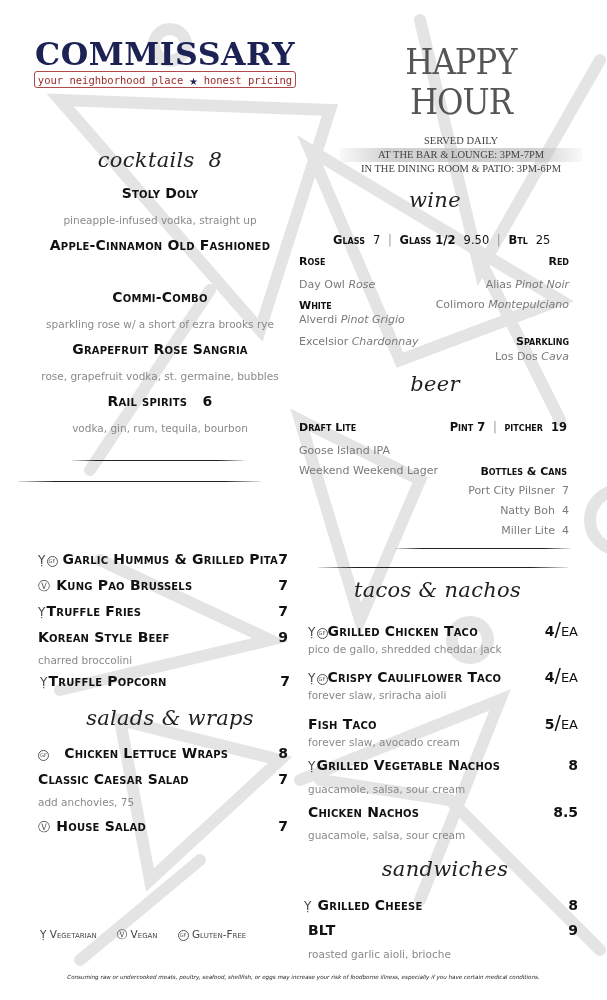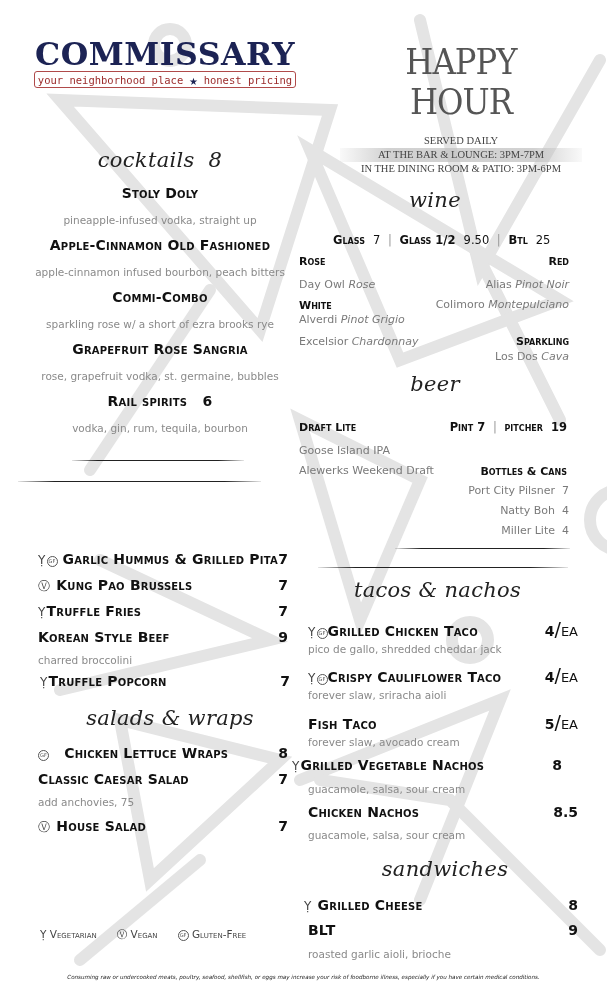--- a/index.html
+++ b/index.html
@@ -83,21 +83,20 @@
       <div class="hh-line">IN THE DINING ROOM &amp; PATIO: 3PM-6PM</div>
     </div>
   </div>
 
   <div class="sec-h" style="left:20px; width:280px; top:148px;">
     <span>cocktails</span>&nbsp;&nbsp;<span>8</span>
   </div>
   <div class="cocktail item-name" style="top:185px;">Stoly Doly</div>
   <div class="cocktail desc" style="top:214px;">pineapple-infused vodka, straight up</div>
   <div class="cocktail item-name" style="top:237px;">Apple-Cinnamon Old Fashioned</div>
-  <div class="cocktail desc" style="top:266px;">apple-cinnamon infused bourbon, peach bitters</div>
   <div class="cocktail item-name" style="top:289px;">Commi-Combo</div>
   <div class="cocktail desc" style="top:318px;">sparkling rose w/ a short of ezra brooks rye</div>
   <div class="cocktail item-name" style="top:341px;">Grapefruit Rose Sangria</div>
   <div class="cocktail desc" style="top:370px;">rose, grapefruit vodka, st. germaine, bubbles</div>
   <div class="cocktail item-name" style="top:393px;">
     <span>Rail spirits</span>&nbsp;&nbsp;&nbsp;<span>6</span>
   </div>
   <div class="cocktail desc" style="top:422px;">vodka, gin, rum, tequila, bourbon</div>
   <div class="divider" style="left:72px; width:172px; top:460px;"></div>
   <div class="divider" style="left:18px; width:243px; top:481px;"></div>
@@ -122,21 +121,21 @@
   <div class="wine-val" style="right:38px; top:350px;"><span>Los Dos</span> <i>Cava</i></div>
 
   <div class="sec-h" style="left:300px; width:270px; top:372px;">beer</div>
   <div class="wine-sub" style="left:299px; top:421px;">Draft Lite</div>
   <div class="wine-sub" style="right:40px; top:420px; font-size:11.5px;">
     <span>Pint</span>&nbsp;<span>7</span>
     <span style="color:#999;font-weight:normal">&nbsp;|&nbsp;</span>
     <span>pitcher</span>&nbsp;&nbsp;<span>19</span>
   </div>
   <div class="wine-val" style="left:299px; top:444px;">Goose Island IPA</div>
-  <div class="wine-val" style="left:299px; top:464px;">Alewerks Weekend Draft</div>
+  <div class="wine-val" style="left:299px; top:464px;">Weekend Weekend Lager</div>
   <div class="wine-sub" style="right:40px; top:465px;">Bottles &amp; Cans</div>
   <div class="wine-val" style="right:38px; top:484px;"><span>Port City Pilsner</span>&nbsp;&nbsp;<span>7</span></div>
   <div class="wine-val" style="right:38px; top:504px;"><span>Natty Boh</span>&nbsp;&nbsp;<span>4</span></div>
   <div class="wine-val" style="right:38px; top:524px;"><span>Miller Lite</span>&nbsp;&nbsp;<span>4</span></div>
   <div class="divider" style="left:395px; width:175px; top:548px;"></div>
   <div class="divider" style="left:318px; width:250px; top:567px;"></div>
 
   <div class="row" style="left:38px; width:250px; top:551px;">
     <span class="item-name"><span class="ico">Ỵ</span><span class="gf">GF</span> <span>Garlic Hummus &amp; Grilled Pita</span></span>
     <span class="price">7</span>
@@ -183,21 +182,21 @@
   <div class="row" style="left:308px; width:270px; top:664px;">
     <span class="item-name"><span class="ico">Ỵ</span><span class="gf">GF</span><span>Crispy Cauliflower Taco</span></span>
     <span class="price"><span>4</span><span class="ea">/ea</span></span>
   </div>
   <div class="desc" style="position:absolute; left:308px; top:689px;">forever slaw, sriracha aioli</div>
   <div class="row" style="left:308px; width:270px; top:711px;">
     <span class="item-name">Fish Taco</span>
     <span class="price"><span>5</span><span class="ea">/ea</span></span>
   </div>
   <div class="desc" style="position:absolute; left:308px; top:736px;">forever slaw, avocado cream</div>
-  <div class="row" style="left:292px; width:270px; top:757px;">
+  <div class="row" style="left:308px; width:270px; top:757px;">
     <span class="item-name"><span class="ico">Ỵ</span><span>Grilled Vegetable Nachos</span></span>
     <span class="price">8</span>
   </div>
   <div class="desc" style="position:absolute; left:308px; top:783px;">guacamole, salsa, sour cream</div>
   <div class="row" style="left:308px; width:270px; top:804px;">
     <span class="item-name">Chicken Nachos</span>
     <span class="price">8.5</span>
   </div>
   <div class="desc" style="position:absolute; left:308px; top:829px;">guacamole, salsa, sour cream</div>
 

